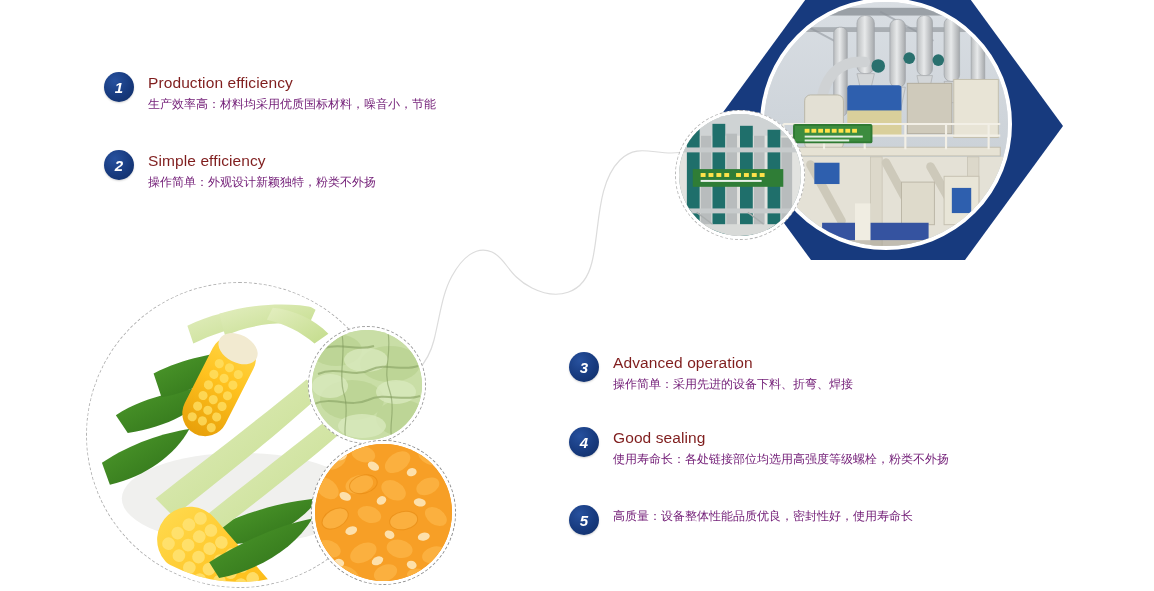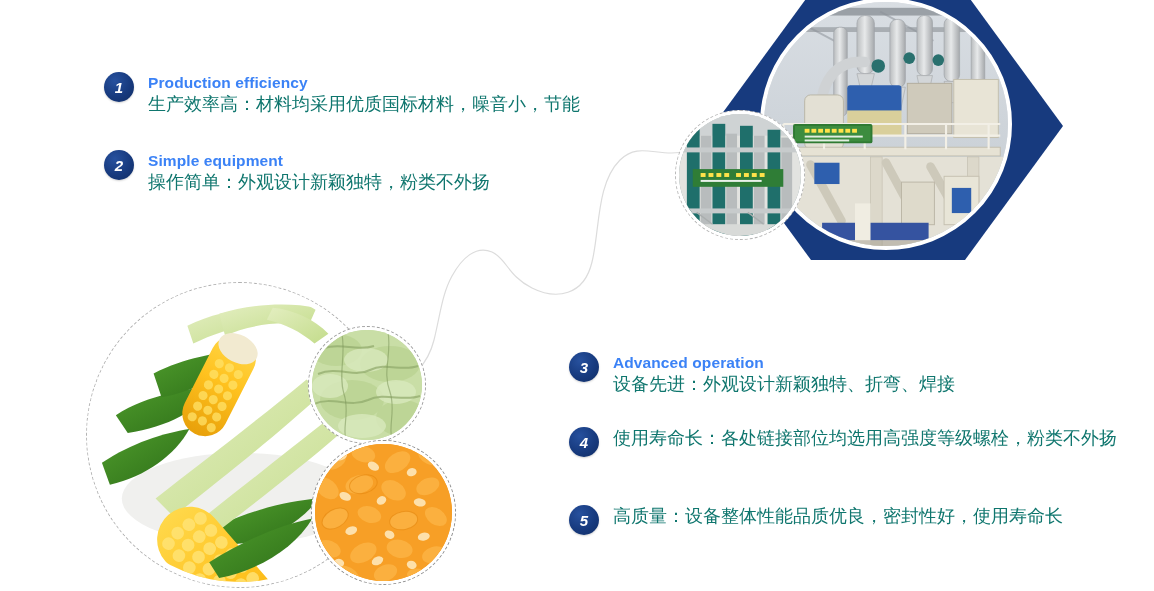--- a/index.html
+++ b/index.html
@@ -39,30 +39,29 @@
     align-items: center;
     justify-content: center;
     line-height: 1;
     box-shadow: 0 1px 2px rgba(0,0,0,0.18);
     user-select: none;
   }
   .feature-text {
     padding-top: 0px;
   }
   .feature-en {
-    color: #3b82f6;
+    color: #7f1d1d;
     font-size: 15.5px;
     line-height: 21px;
     letter-spacing: 0.1px;
     white-space: nowrap;
-    font-weight: bold;
   }
   .feature-cn {
-    color: #0f766e;
-    font-size: 18px;
+    color: #701a75;
+    font-size: 12px;
     line-height: 22px;
     white-space: nowrap;
     font-family: "DejaVu Sans", "Liberation Sans", sans-serif;
   }
 
   
   #hex-group {
     position: absolute;
     left: 655px;
     top: -8px;
@@ -572,36 +571,37 @@
     <div class="badge">1</div>
     <div class="feature-text">
       <div class="feature-en">Production efficiency</div>
       <div class="feature-cn">生产效率高：材料均采用优质国标材料，噪音小，节能</div>
     </div>
   </div>
 
   <div class="feature" style="left:104px; top:150px;">
     <div class="badge">2</div>
     <div class="feature-text">
-      <div class="feature-en">Simple equipment</div>
+      <div class="feature-en">Simple efficiency</div>
       <div class="feature-cn">操作简单：外观设计新颖独特，粉类不外扬</div>
     </div>
   </div>
 
   <div class="feature" style="left:569px; top:352px;">
     <div class="badge">3</div>
     <div class="feature-text">
       <div class="feature-en">Advanced operation</div>
-      <div class="feature-cn">设备先进：外观设计新颖独特、折弯、焊接</div>
+      <div class="feature-cn">操作简单：采用先进的设备下料、折弯、焊接</div>
     </div>
   </div>
 
   <div class="feature" style="left:569px; top:427px;">
     <div class="badge">4</div>
     <div class="feature-text">
+      <div class="feature-en">Good sealing</div>
       <div class="feature-cn">使用寿命长：各处链接部位均选用高强度等级螺栓，粉类不外扬</div>
     </div>
   </div>
 
   <div class="feature" style="left:569px; top:505px;">
     <div class="badge">5</div>
     <div class="feature-text">
       <div class="feature-cn">高质量：设备整体性能品质优良，密封性好，使用寿命长</div>
     </div>
   </div>

